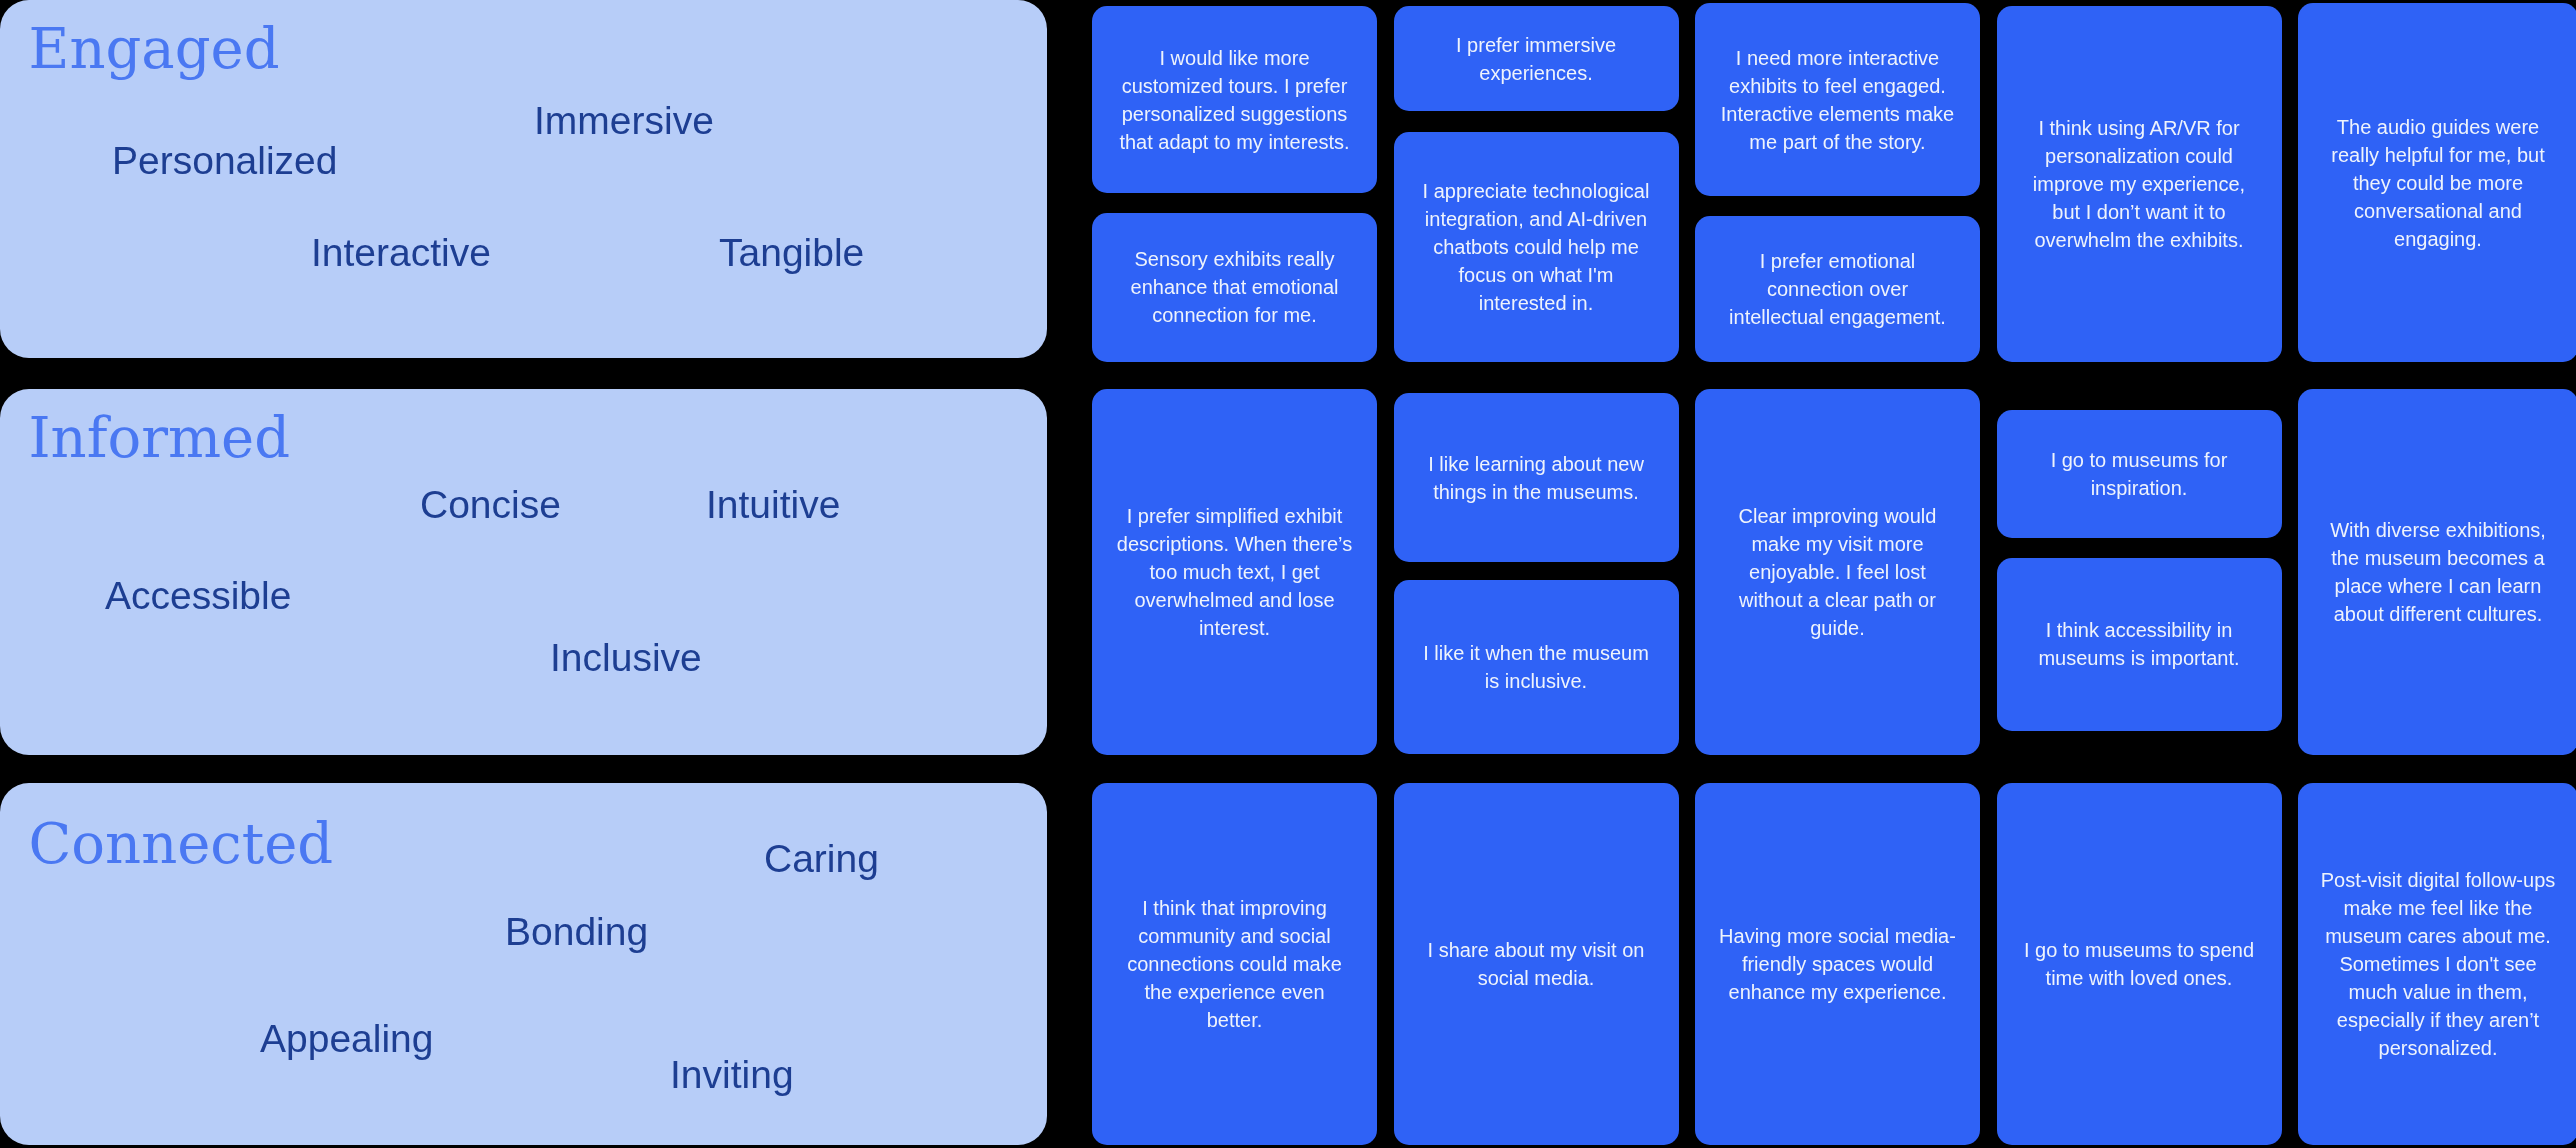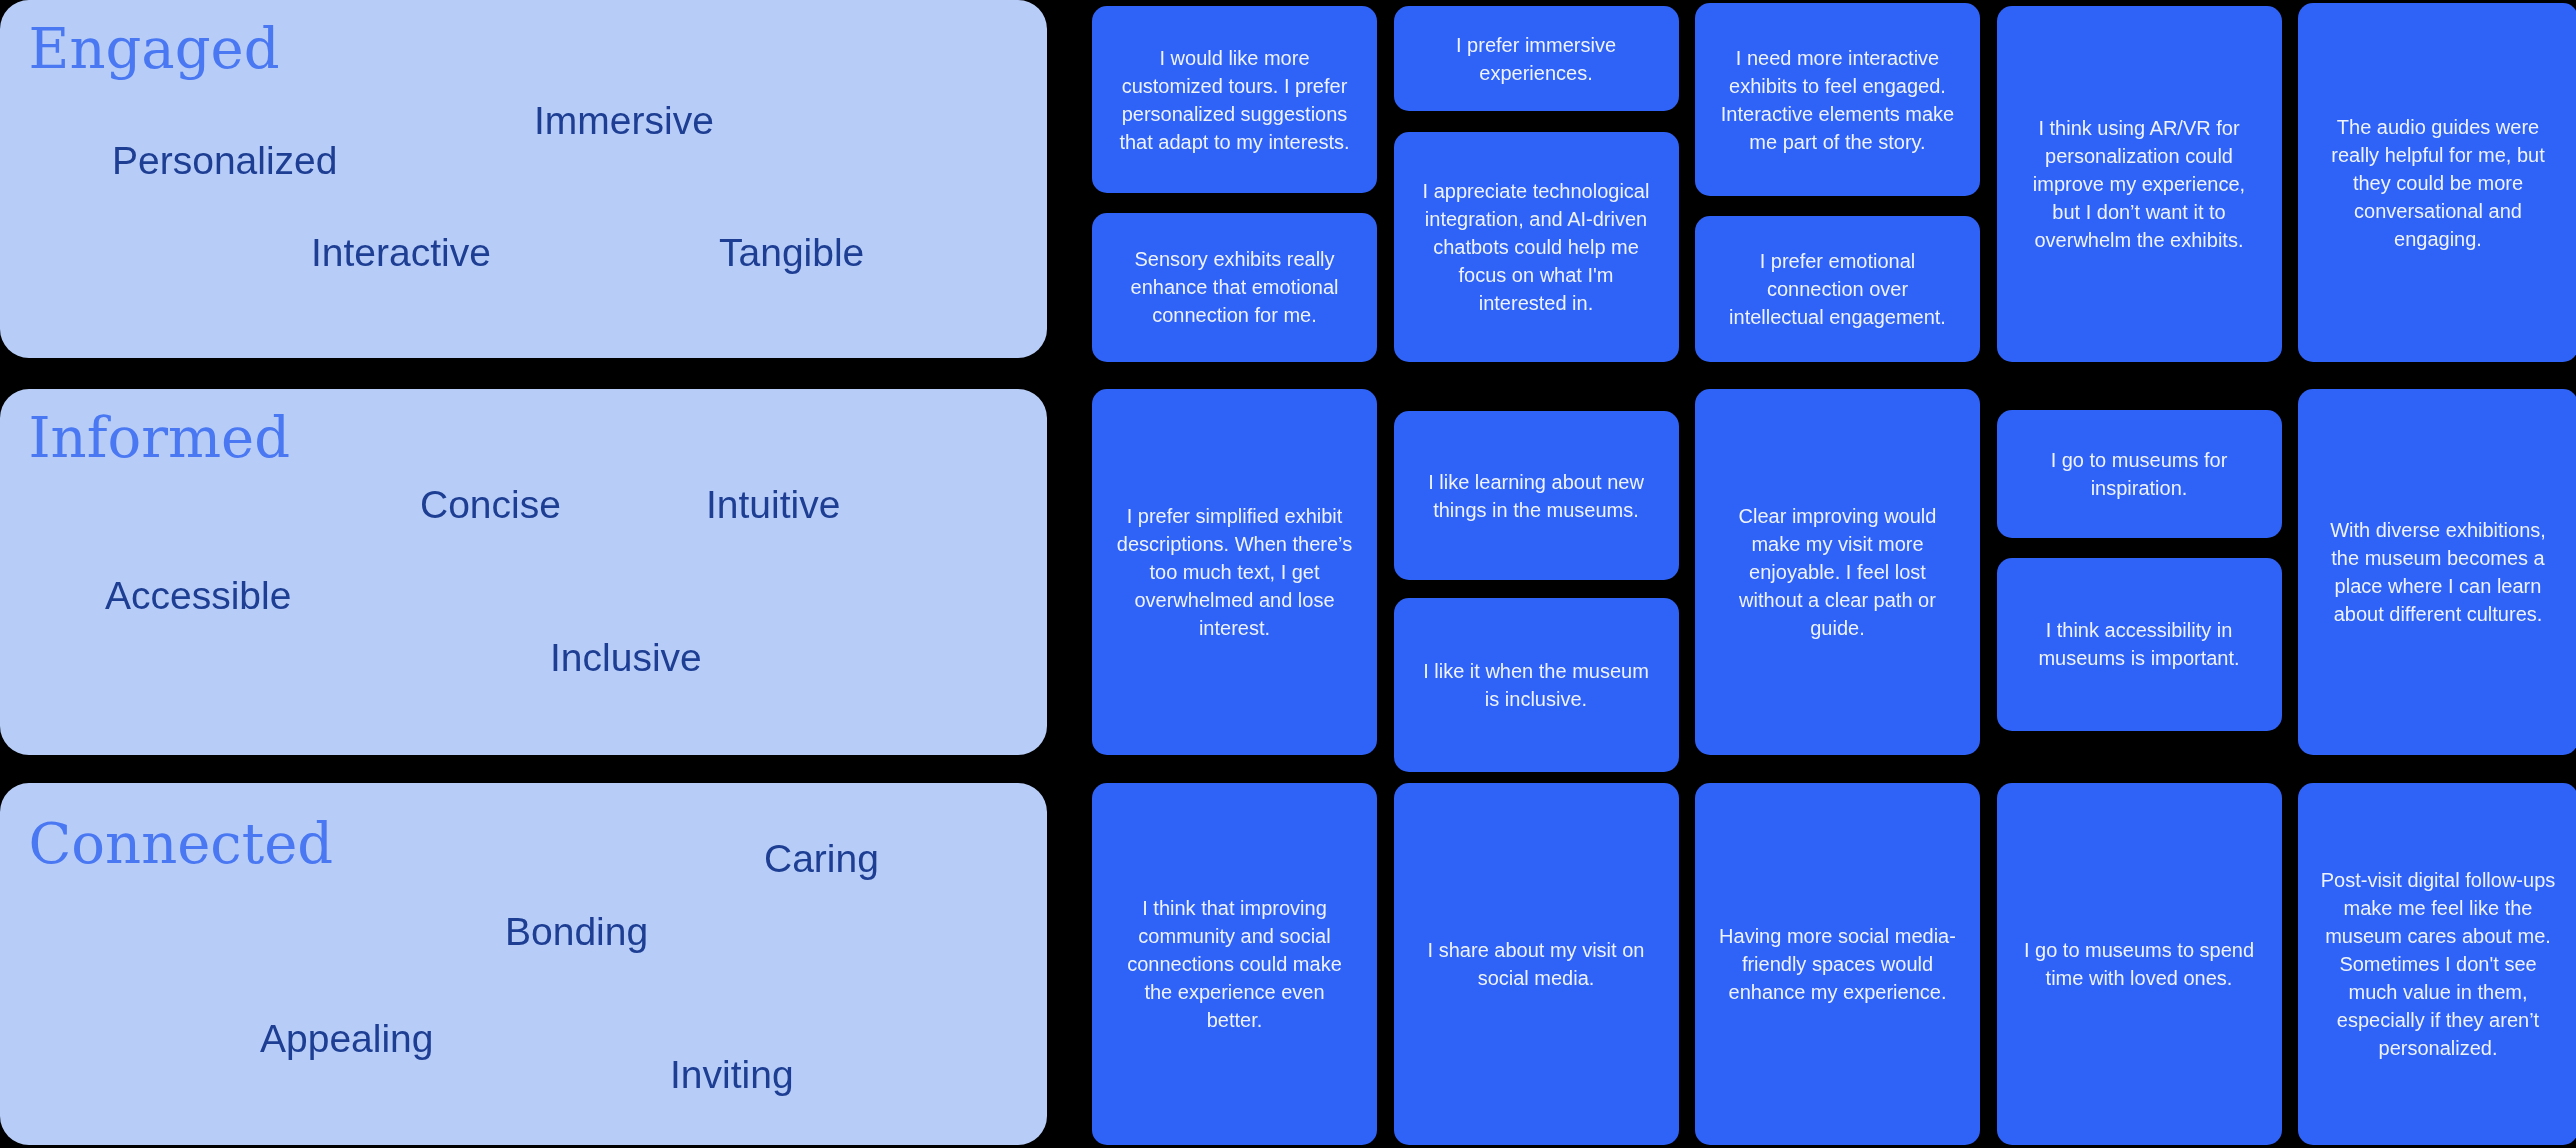--- a/index.html
+++ b/index.html
@@ -161,21 +161,21 @@
       <span class="kw i2">Intuitive</span>
       <span class="kw i3">Accessible</span>
       <span class="kw i4">Inclusive</span>
     </div>
     <div class="col">
       <div class="note" style="height:366px">
           <span>I prefer simplified exhibit descriptions. When there’s too much text, I get overwhelmed and lose interest.</span>
         </div>
     </div>
     <div class="col">
-      <div class="note" style="margin-top:22px;height:169px">
+      <div class="note" style="margin-top:4px;height:169px">
           <span>I like learning about new things in the museums.</span>
         </div>
       <div class="note" style="margin-top:18px;height:174px">
           <span>I like it when the museum is inclusive.</span>
         </div>
     </div>
     <div class="col">
       <div class="note" style="height:366px">
           <span>Clear improving would make my visit more enjoyable.  I feel lost without a clear path or guide.</span>
         </div>

